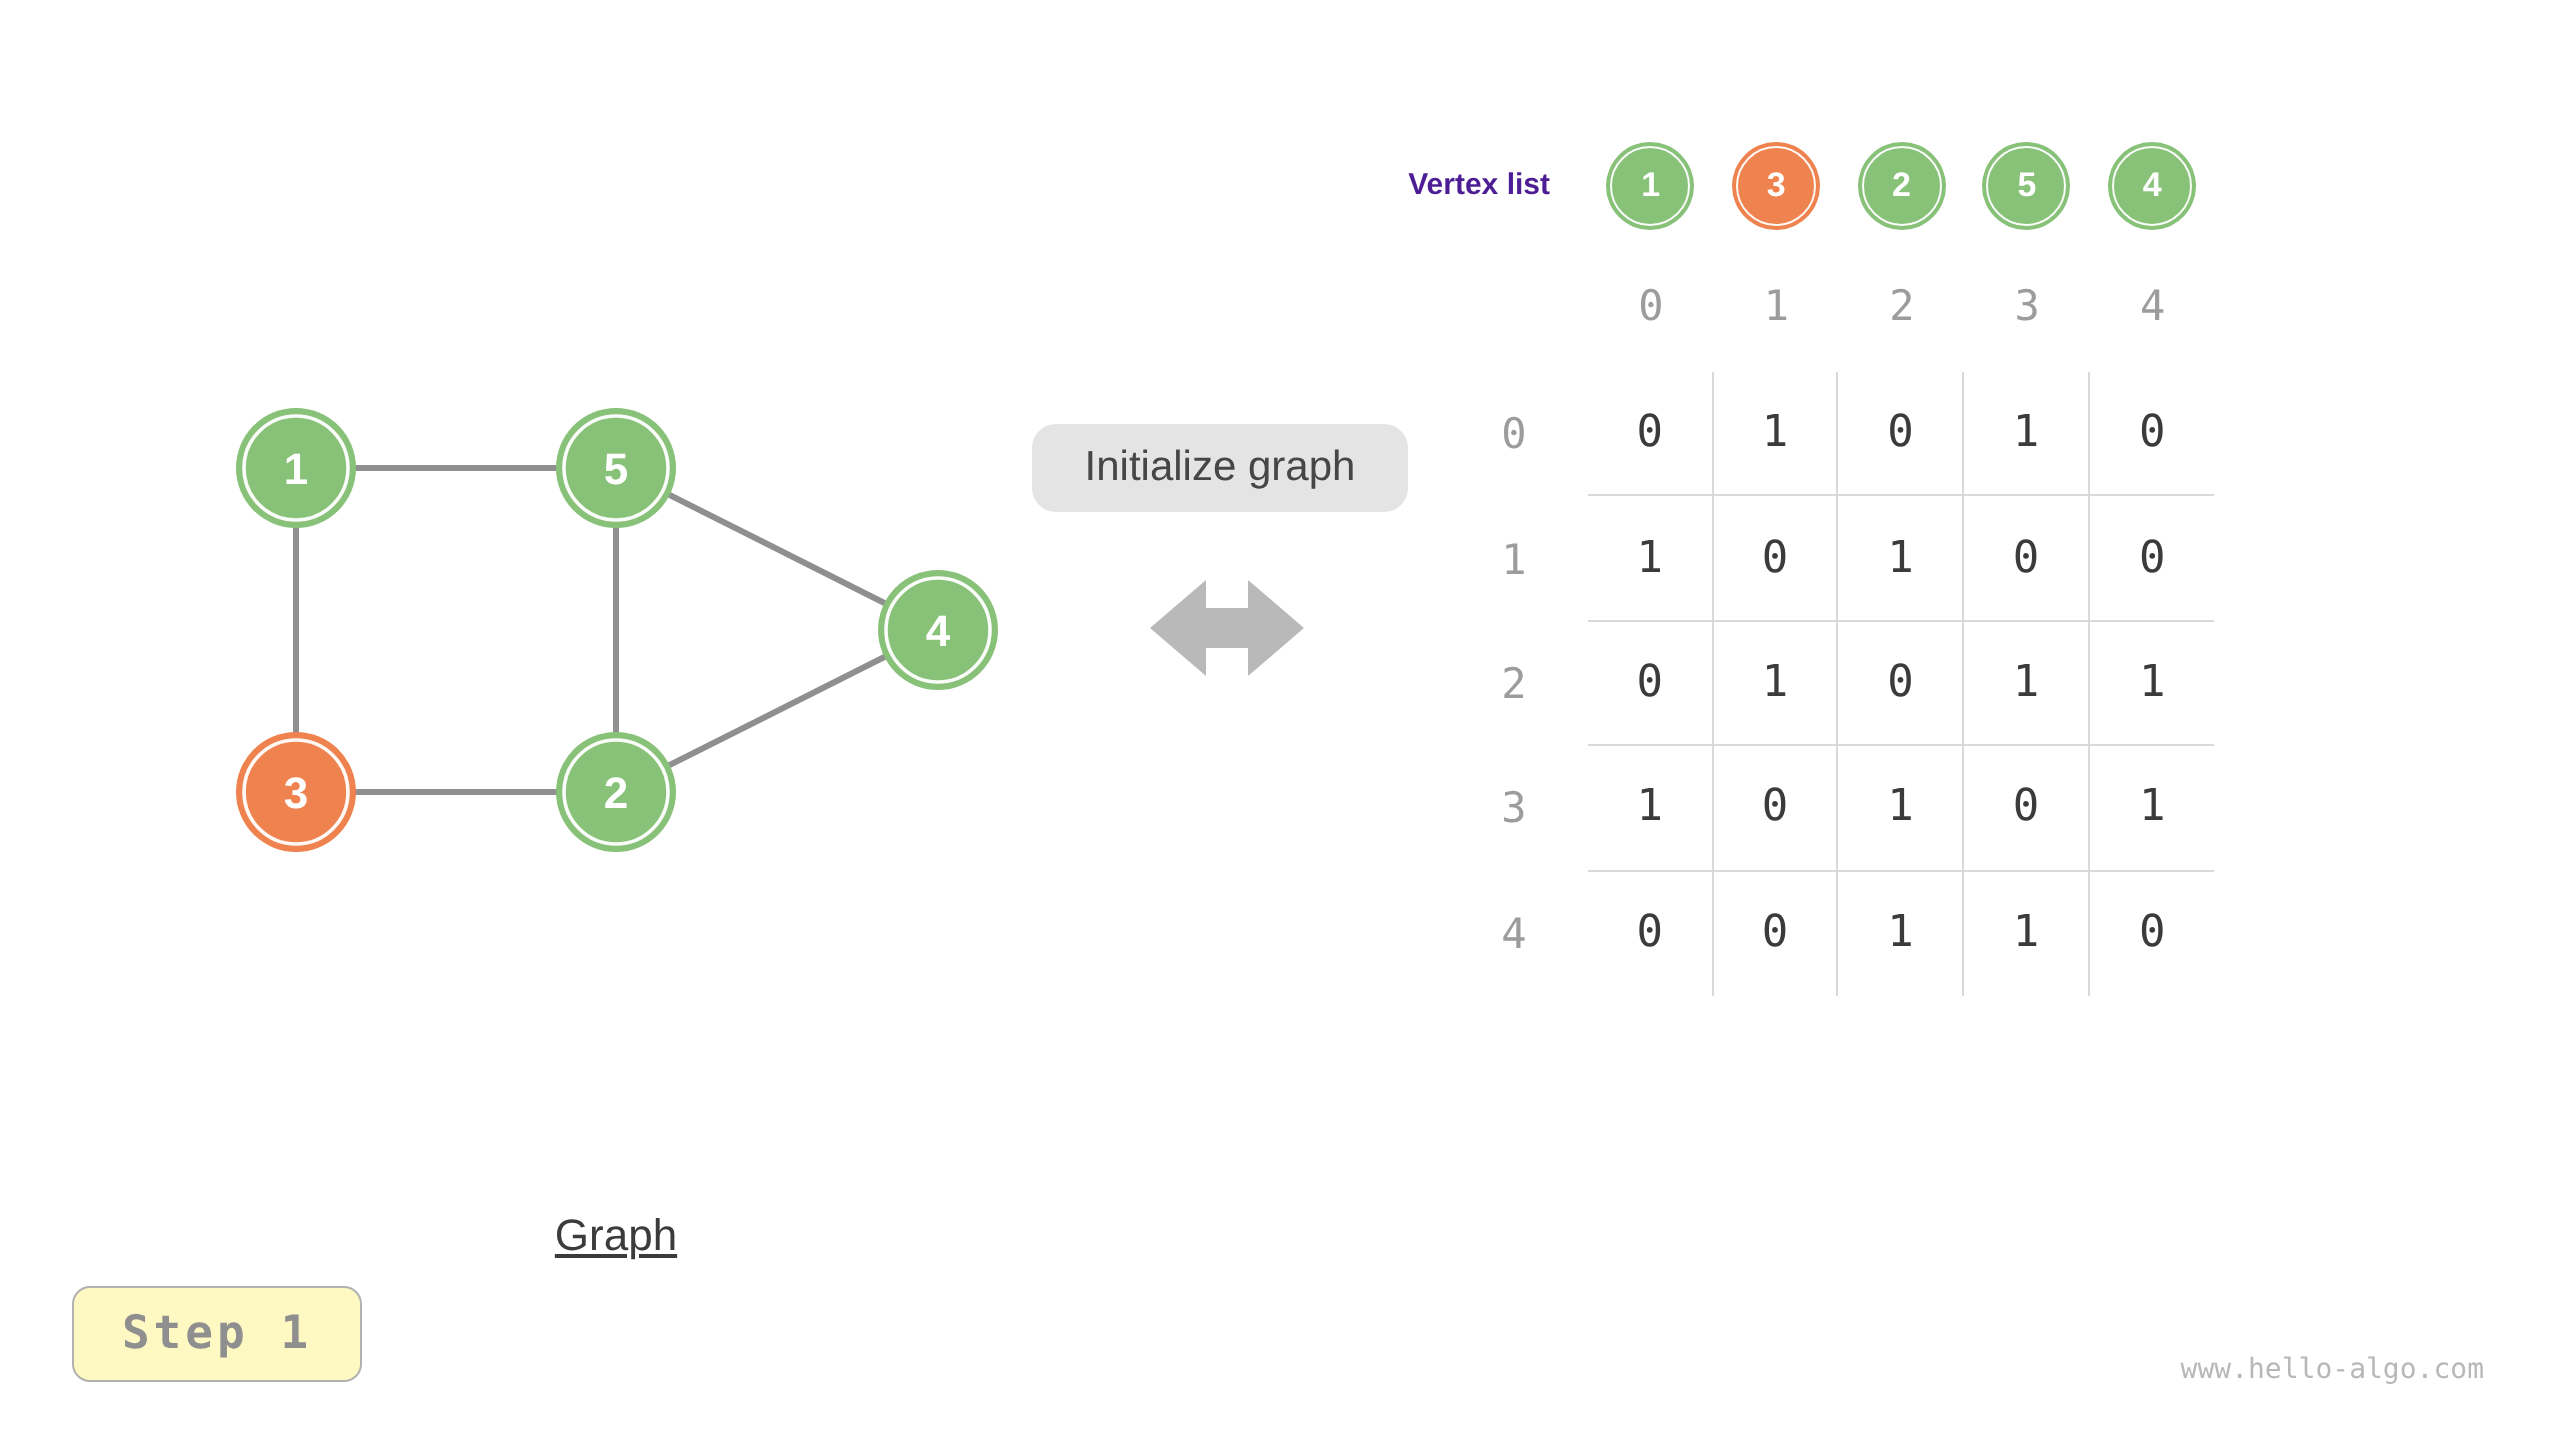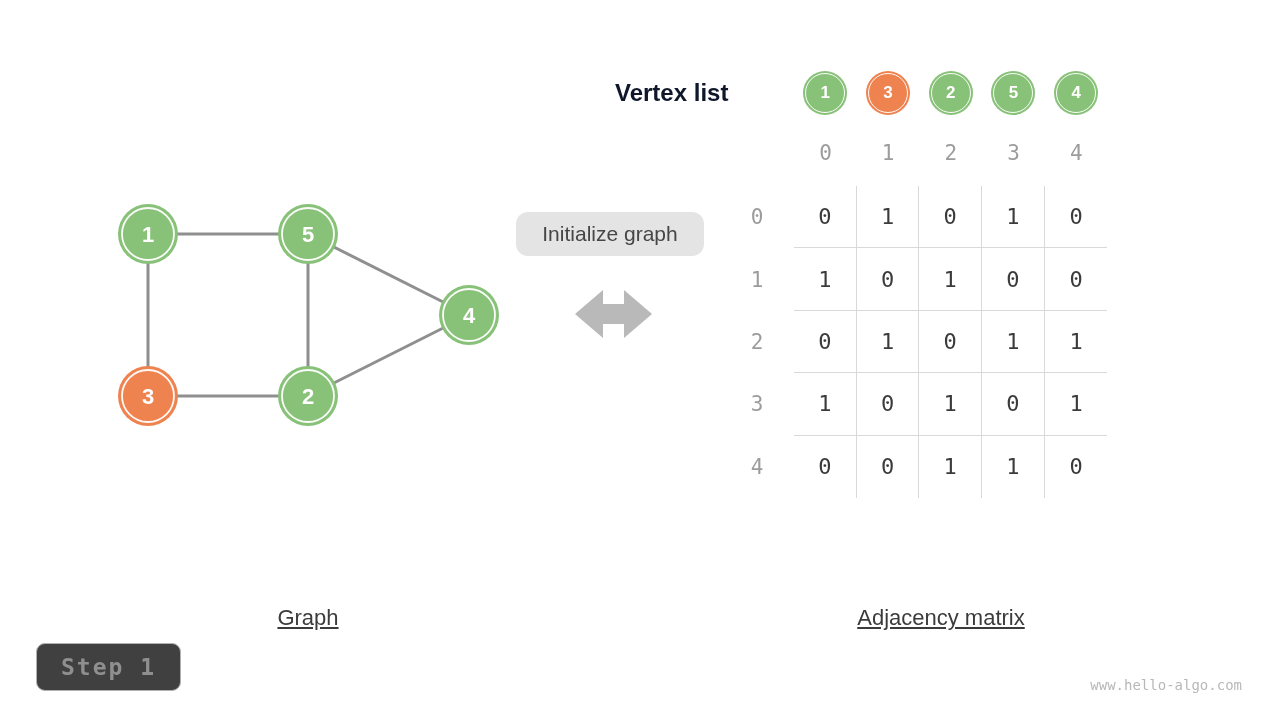--- a/index.html
+++ b/index.html
@@ -20,21 +20,21 @@
     position:absolute;left:516px;top:212px;width:188px;height:44px;
     background:#e4e4e4;border-radius:12px;
     display:flex;align-items:center;justify-content:center;
     font-size:21px;color:#464646;
   }
   .double-arrow{position:absolute;left:575px;top:288px;width:77px;height:52px;}
 
   
   .vl-label{
     position:absolute;left:615px;top:80px;width:160px;line-height:26px;
-    font-size:24px;font-weight:bold;color:#0f172a;
+    text-align:right;font-size:15px;font-weight:bold;color:#4c1d95;
   }
   .idx-label{
     position:absolute;left:615px;top:139px;width:160px;line-height:28px;
     text-align:right;font-size:20px;font-weight:bold;color:#9c9c9c;
   }
   .vcircle{
     position:absolute;width:44px;height:44px;border-radius:50%;
     display:flex;align-items:center;justify-content:center;
   }
   .vcircle::after{
@@ -63,21 +63,21 @@
   
   .caption{
     position:absolute;top:603px;width:300px;text-align:center;
     font-size:22px;color:#3b3b3b;line-height:30px;text-decoration:underline;
   }
   .caption-left{left:158px;}
   .caption-right{left:791px;}
   .step-badge{
     position:absolute;left:36px;top:643px;width:145px;height:48px;
     box-sizing:border-box;border:1.5px solid #b1b1b1;border-radius:9px;
-    background:#404040;display:flex;align-items:center;justify-content:center;
+    background:#fef9c3;display:flex;align-items:center;justify-content:center;
   }
   .step-badge span{
     font-family:"DejaVu Sans Mono","Liberation Mono",monospace;
     font-size:23px;font-weight:bold;color:#8f8f8f;letter-spacing:2px;
   }
   .watermark{
     position:absolute;left:1040px;top:677px;width:202px;text-align:right;
     font-family:"DejaVu Sans Mono","Liberation Mono",monospace;
     font-size:14px;color:#b8b8b8;
   }
@@ -183,21 +183,20 @@
       <div class="mcell mono bb" style="left: 1044.8px; top: 373.2px; width: 62.7px; height: 62.4px;">1</div>
       <div class="mrow-label mono" style="top: 435.6px; height: 62.4px;">4</div>
       <div class="mcell mono br" style="left: 794px; top: 435.6px; width: 62.7px; height: 62.4px;">0</div>
       <div class="mcell mono br" style="left: 856.7px; top: 435.6px; width: 62.7px; height: 62.4px;">0</div>
       <div class="mcell mono br" style="left: 919.4px; top: 435.6px; width: 62.7px; height: 62.4px;">1</div>
       <div class="mcell mono br" style="left: 982.1px; top: 435.6px; width: 62.7px; height: 62.4px;">1</div>
       <div class="mcell mono" style="left: 1044.8px; top: 435.6px; width: 62.7px; height: 62.4px;">0</div>
     </div>
 
   <div class="caption caption-left">Graph</div>
-  <div class="caption caption-right">Adjacency matrix</div>
 
   <div class="step-badge">
     <span>Step 1</span>
   </div>
 
   <div class="watermark">www.hello-algo.com</div>
 
 </div>
 
 </body></html>

